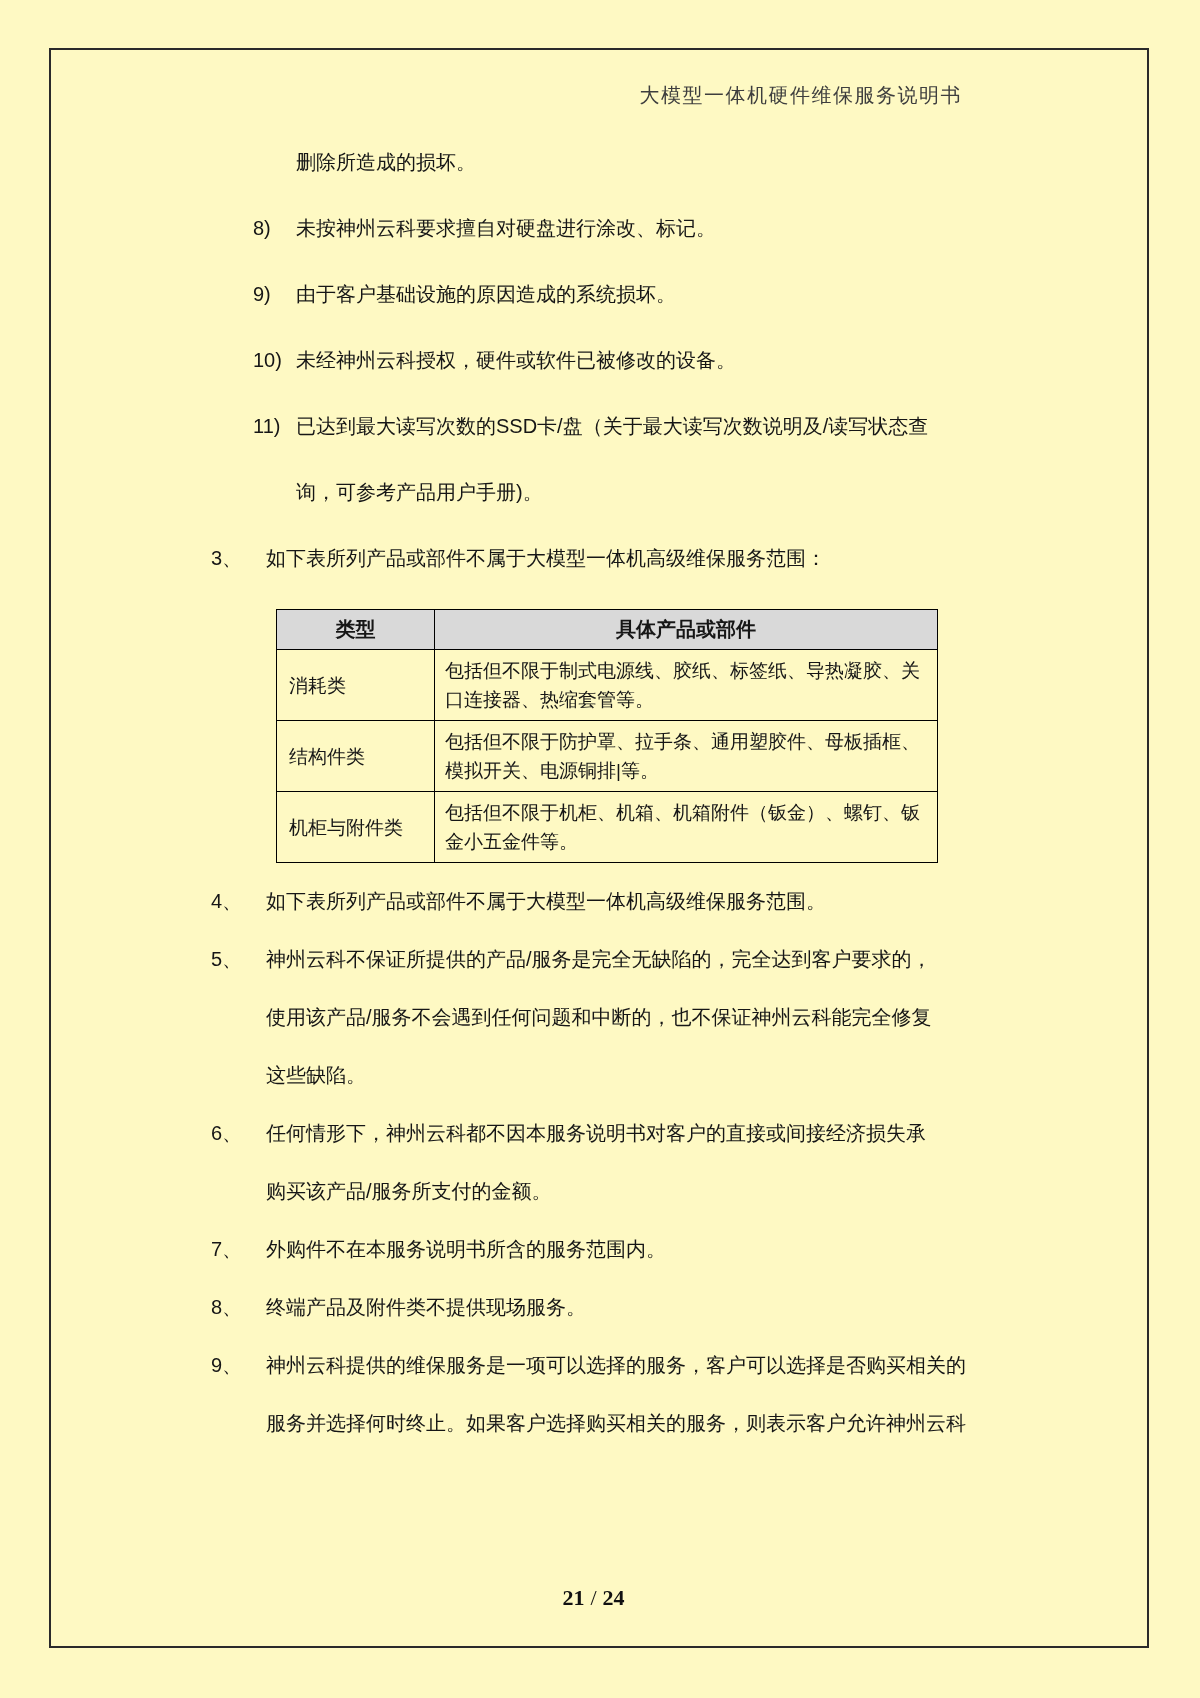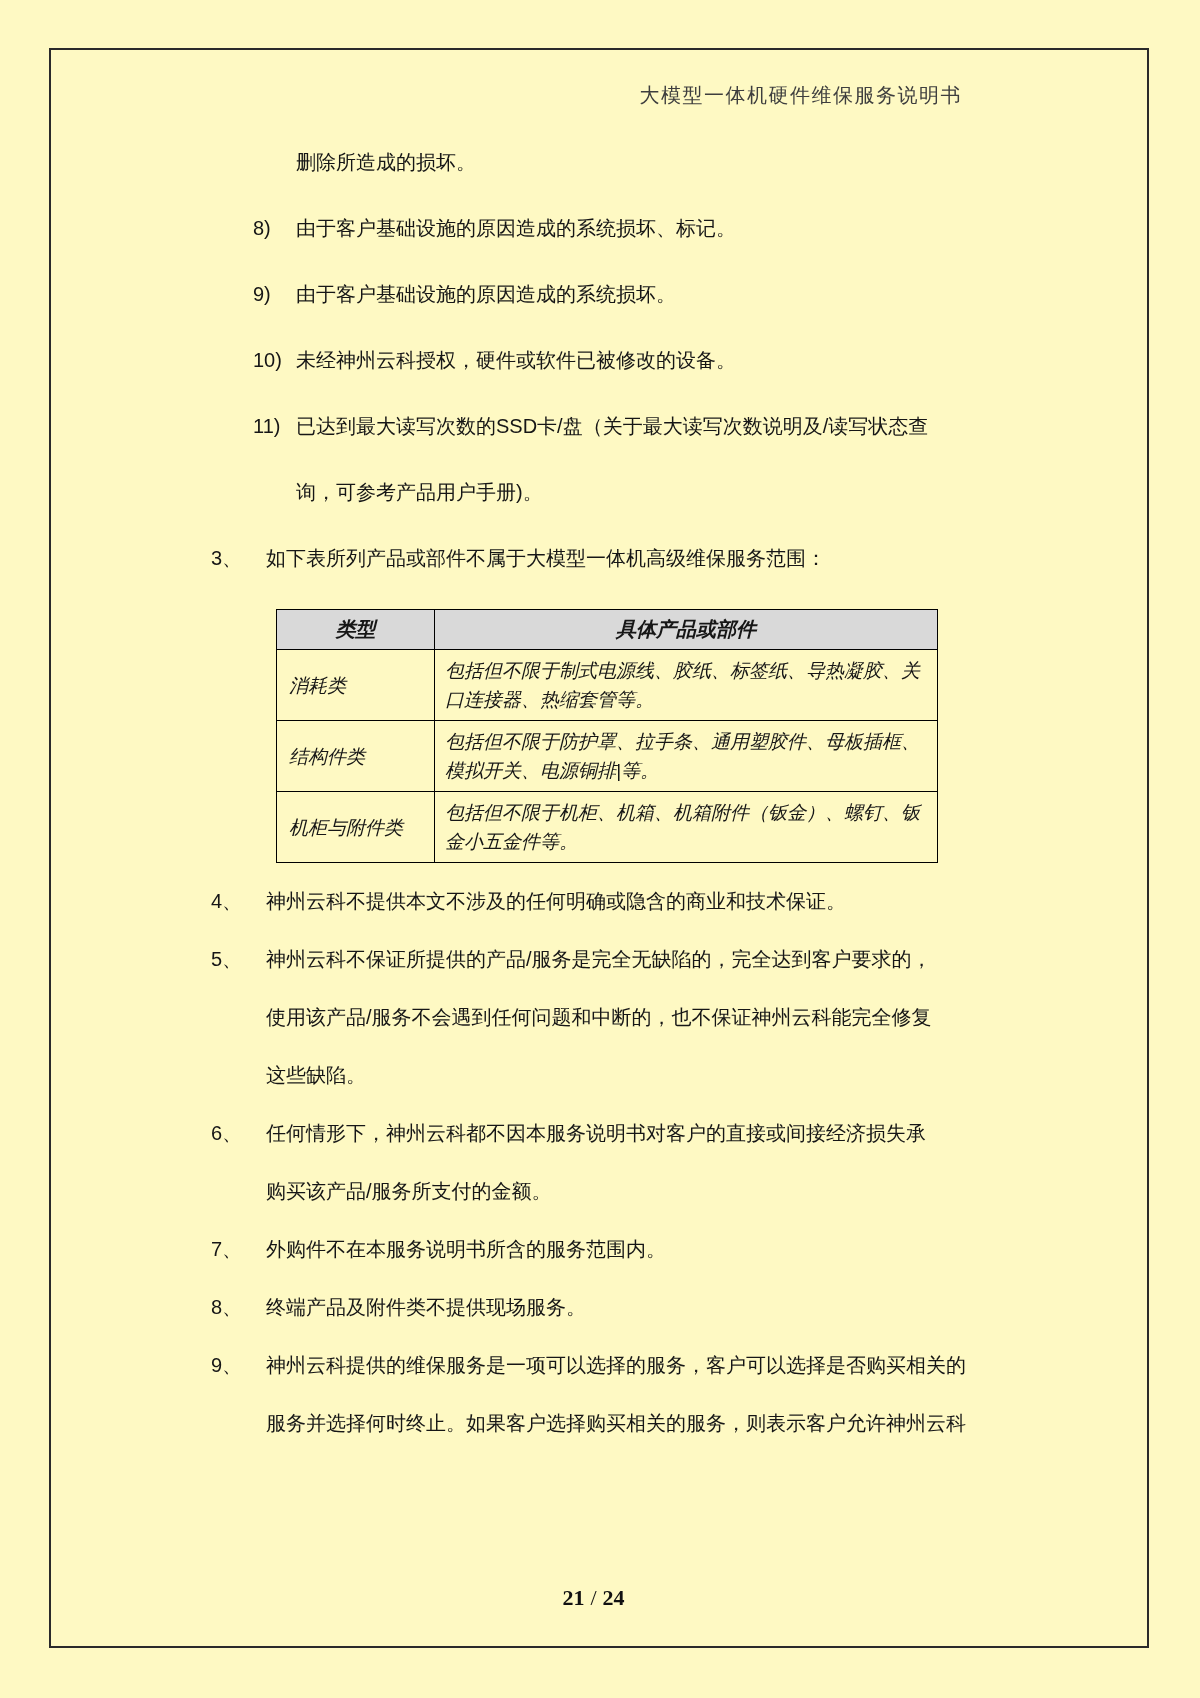--- a/index.html
+++ b/index.html
@@ -55,21 +55,20 @@
     margin: 4px 0 23px 65px;
     width: 662px;
     table-layout: fixed;
     font-size: 19px;
     line-height: 29px;
     color: #161616;
   }
   .parts-table th, .parts-table td {
     border: 1.5px solid #000000;
     box-sizing: border-box;
-    font-style: italic;
   }
   .parts-table th {
     background: #d9d9d9;
     height: 40px;
     font-weight: bold;
     font-size: 20px;
     text-align: center;
     vertical-align: middle;
   }
   .col-type { width: 158px; }
@@ -106,21 +105,21 @@
   <div class="doc-header">大模型一体机硬件维保服务说明书</div>
 
   <div class="content">
 
     <div class="row upper">
       <span class="txt indent-sub">删除所造成的损坏。</span>
     </div>
 
     <div class="row upper">
       <span class="num sub">8)</span>
-      <span class="txt">由于客户基础设施的原因造成的系统损坏、标记。</span>
+      <span class="txt">未按神州云科要求擅自对硬盘进行涂改、标记。</span>
     </div>
 
     <div class="row upper">
       <span class="num sub">9)</span>
       <span class="txt">由于客户基础设施的原因造成的系统损坏。</span>
     </div>
 
     <div class="row upper">
       <span class="num sub">10)</span>
       <span class="txt">未经神州云科授权，硬件或软件已被修改的设备。</span>
@@ -158,21 +157,21 @@
         </tr>
         <tr>
           <td class="type-cell">机柜与附件类</td>
           <td class="desc-cell">包括但不限于机柜、机箱、机箱附件（钣金）、螺钉、钣金小五金件等。</td>
         </tr>
       </tbody>
     </table>
 
     <div class="row lower">
       <span class="num top">4、</span>
-      <span class="txt">神州云科不提供本文不涉及的任何明确或隐含的商业和技术保证。</span>
+      <span class="txt">如下表所列产品或部件不属于大模型一体机高级维保服务范围。</span>
     </div>
 
     <div class="row lower">
       <span class="num top">5、</span>
       <span class="txt">神州云科不保证所提供的产品/服务是完全无缺陷的，完全达到客户要求的，</span>
     </div>
     <div class="row lower">
       <span class="txt indent-top">使用该产品/服务不会遇到任何问题和中断的，也不保证神州云科能完全修复</span>
     </div>
     <div class="row lower">

